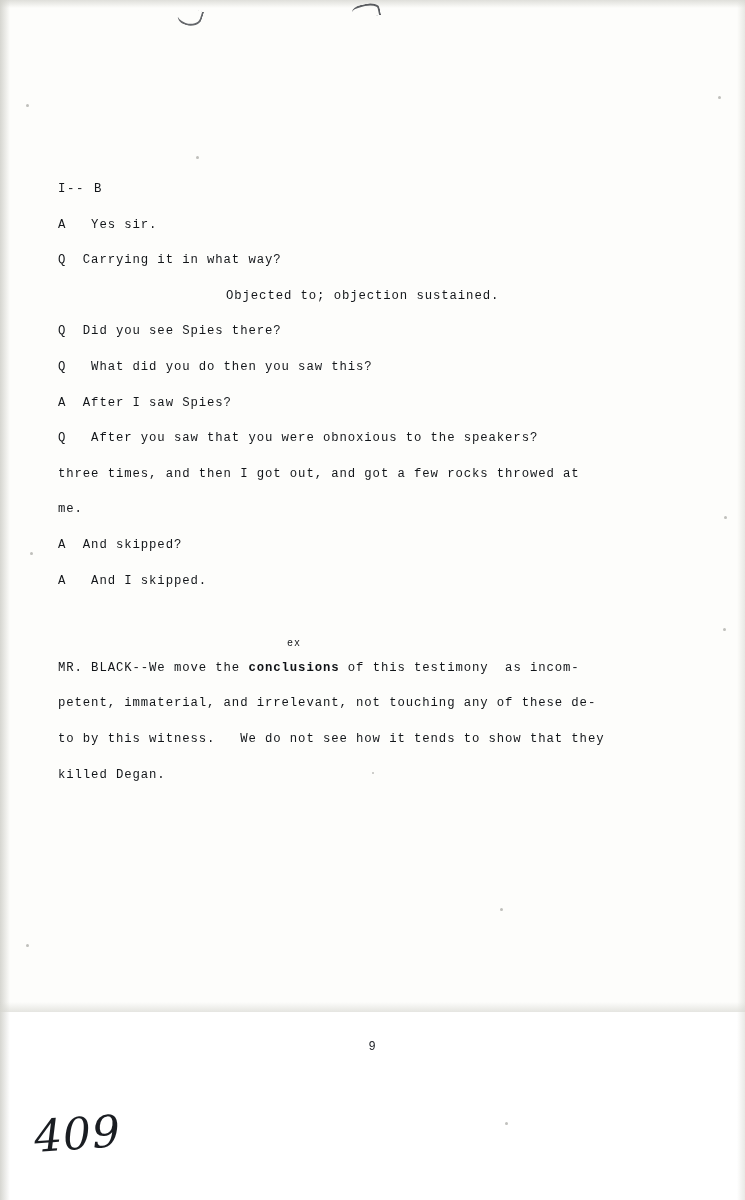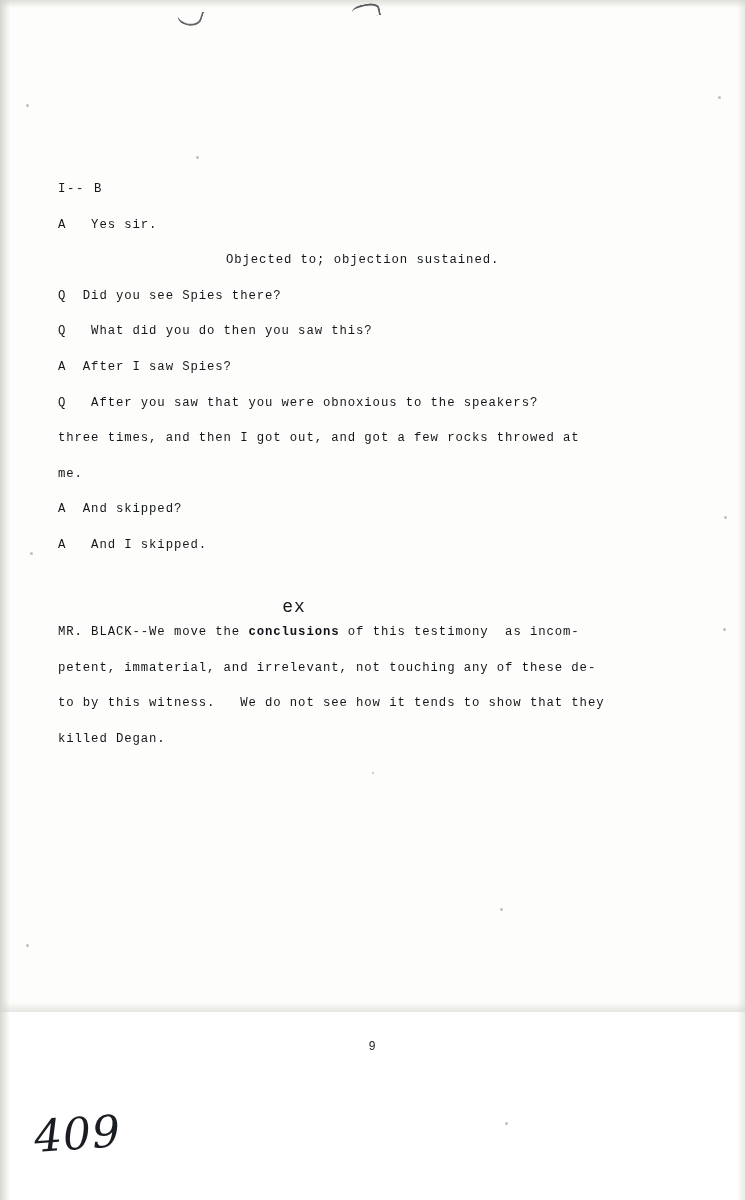--- a/index.html
+++ b/index.html
@@ -80,21 +80,21 @@
   }
   .strike-ov {
     position: relative;
     display: inline-block;
   }
   .strike-ov .ov {
     position: absolute;
     left: 50%;
     transform: translateX(-50%);
     top: -25px;
-    font-size: 18px;
+    font-size: 10px;
     letter-spacing: 0.9px;
     white-space: pre;
     color: #15181c;
   }
   .xout {
     position: relative;
     color: #0f1216;
     font-weight: 700;
   }
   .page-number {
@@ -172,20 +172,21 @@
   <div class="speck" style="left:26px; top:944px; width:3px; height:3px;"></div>
   <div class="speck" style="left:500px; top:908px; width:3px; height:3px;"></div>
   <div class="speck" style="left:505px; top:1122px; width:3px; height:3px;"></div>
   <div class="speck" style="left:372px; top:772px; width:2px; height:2px;"></div>
 
   <div class="body-text">
 
     <div class="line hdr">I-- B</div>
 
     <div class="line">A   Yes sir.</div>
+    <div class="line">Q  Carrying it in what way?</div>
     <div class="line indent-center">Objected to; objection sustained.</div>
     <div class="line">Q  Did you see Spies there?</div>
     <div class="line">Q   What did you do then you saw this?</div>
     <div class="line">A  After I saw Spies?</div>
     <div class="line">Q   After you saw that you were obnoxious to the speakers?</div>
     <div class="line">three times, and then I got out, and got a few rocks throwed at</div>
     <div class="line">me.</div>
     <div class="line">A  And skipped?</div>
     <div class="line">A   And I skipped.</div>
 

